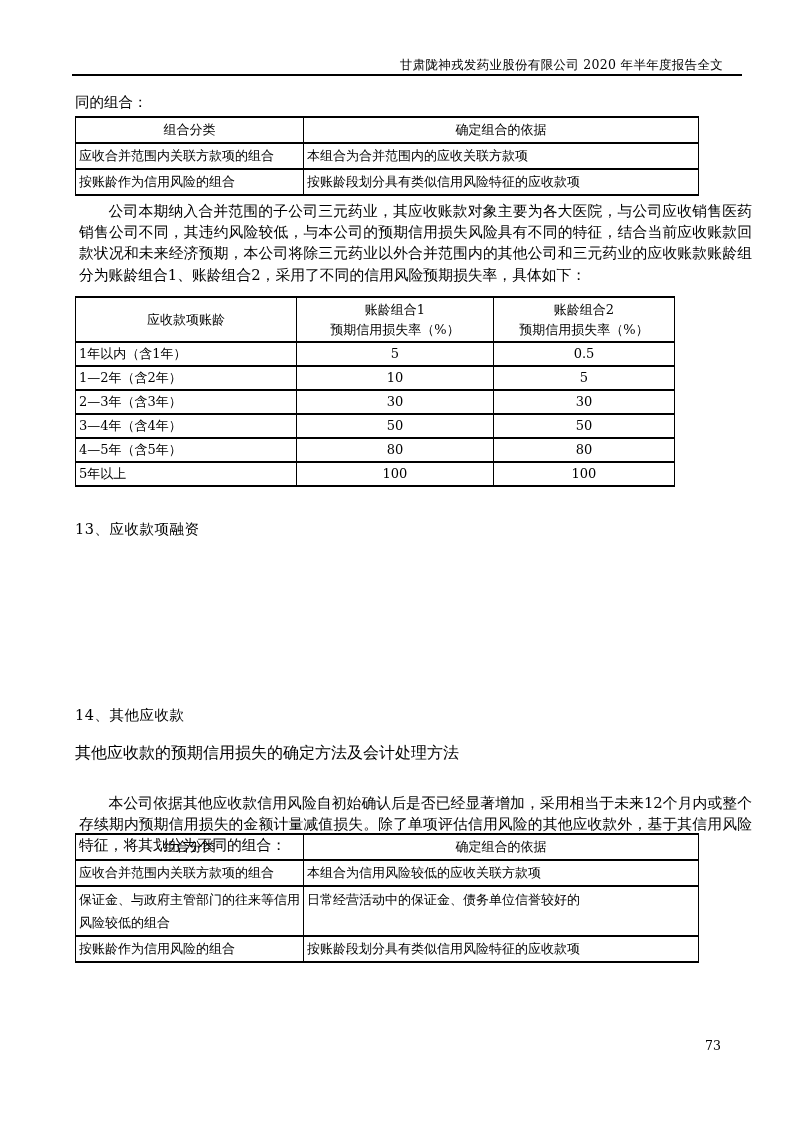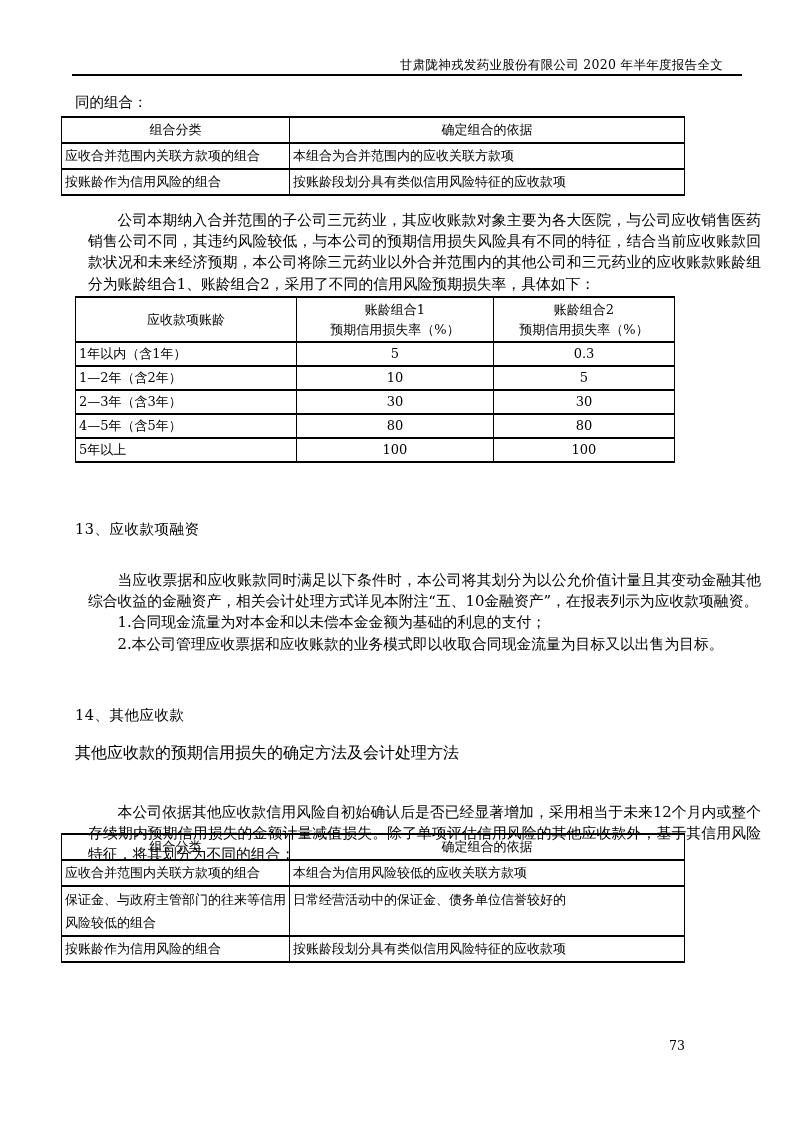--- a/index.html
+++ b/index.html
@@ -26,34 +26,34 @@
     border-left:1px solid #000;border-right:1px solid #000;
     border-top:2px solid #000;border-bottom:2px solid #000;
     font-size:13px;line-height:20px;padding:1px 3px;
     overflow:hidden;
   }
   .thead td{text-align:center;}
   .cell-left{text-align:left;}
   .cell-center{text-align:center;}
 
   
-  .tbl-two{left:61px;width:609px;}
+  .tbl-two{left:75px;width:609px;}
   .tbl1{top:116px;}
   .tbl3{top:833px;}
   .tbl-two .col-a{width:221px;}
   .tbl-two .col-b{width:388px;}
   .tbl-two td{height:22px;}
   .tbl3 .row-tall td{height:45px;vertical-align:top;line-height:23px;}
 
   
   .para{
     left:75px;width:673px;
     font-size:14.8px;line-height:21.2px;
     text-align:justify;text-justify:inter-ideograph;
-    margin:13px;
+    margin:4px;
   }
   .indent{text-indent:2em;}
   .p1{top:196px;}
 
   
   .tbl2{left:75px;top:296px;width:578px;}
   .tbl2 .col-1{width:214px;}
   .tbl2 .col-2{width:190px;border-radius:8px;}
   .tbl2 .col-3{width:174px;}
   .tbl2 .thead td{height:41px;}
@@ -63,21 +63,21 @@
   
   .sec-heading{left:75px;font-size:14.5px;font-weight:normal;letter-spacing:0.5px;}
   .h13{top:520px;}
   .h14{top:706px;}
   .s13-body{top:556px;}
   .method-note{top:743px;left:75px;font-size:16px;}
   .s14-body{top:788px;}
   .s13-body p,.s14-body p{margin:0;}
 
   
-  .page-num{top:1038px;left:669px;font-size:12.5px;}
+  .page-num{top:1038px;left:705px;font-size:12.5px;}
   .logo{top:1070px;right:3px;width:120px;text-align:right;line-height:1;}
   .logo-row{display:flex;align-items:flex-end;justify-content:flex-end;gap:2px;}
   .logo-brand{font-family:"DejaVu Sans","Liberation Sans",sans-serif;font-weight:bold;font-size:16px;letter-spacing:0.5px;}
   .logo-cn{font-size:15px;letter-spacing:2.5px;margin-top:2px;padding-right:24px;}
   .logo-url{font-family:"DejaVu Sans","Liberation Sans",sans-serif;font-size:10.5px;margin-top:3px;}
 </style>
 </head>
 <body>
 
 <div class="page">
@@ -115,51 +115,51 @@
           <span class="hdr-line">预期信用损失率（%）</span>
         </td>
         <td class="col-3">
           <span class="hdr-line">账龄组合2</span>
           <span class="hdr-line">预期信用损失率（%）</span>
         </td>
       </tr>
       <tr>
         <td class="cell-left">1年以内（含1年）</td>
         <td class="cell-center">5</td>
-        <td class="cell-center">0.3</td>
+        <td class="cell-center">0.5</td>
       </tr>
       <tr>
         <td class="cell-left">1—2年（含2年）</td>
         <td class="cell-center">10</td>
         <td class="cell-center">5</td>
       </tr>
       <tr>
         <td class="cell-left">2—3年（含3年）</td>
         <td class="cell-center">30</td>
         <td class="cell-center">30</td>
       </tr>
       <tr>
+        <td class="cell-left">3—4年（含4年）</td>
+        <td class="cell-center">50</td>
+        <td class="cell-center">50</td>
+      </tr>
+      <tr>
         <td class="cell-left">4—5年（含5年）</td>
         <td class="cell-center">80</td>
         <td class="cell-center">80</td>
       </tr>
       <tr>
         <td class="cell-left">5年以上</td>
         <td class="cell-center">100</td>
         <td class="cell-center">100</td>
       </tr>
     </tbody>
   </table>
 
   <div class="abs sec-heading h13">13、应收款项融资</div>
-  <div class="abs para s13-body">
-    <p class="indent">当应收票据和应收账款同时满足以下条件时，本公司将其划分为以公允价值计量且其变动金融其他综合收益的金融资产，相关会计处理方式详见本附注“五、10金融资产”，在报表列示为应收款项融资。</p>
-    <p class="indent">1.合同现金流量为对本金和以未偿本金金额为基础的利息的支付；</p>
-    <p class="indent">2.本公司管理应收票据和应收账款的业务模式即以收取合同现金流量为目标又以出售为目标。</p>
-  </div>
 
   <div class="abs sec-heading h14">14、其他应收款</div>
   <div class="abs method-note">其他应收款的预期信用损失的确定方法及会计处理方法</div>
   <div class="abs para s14-body">
     <p class="indent">本公司依据其他应收款信用风险自初始确认后是否已经显著增加，采用相当于未来12个月内或整个存续期内预期信用损失的金额计量减值损失。除了单项评估信用风险的其他应收款外，基于其信用风险特征，将其划分为不同的组合：</p>
   </div>
 
   <table class="abs tbl-two tbl3">
     <tbody>
       <tr class="thead">

